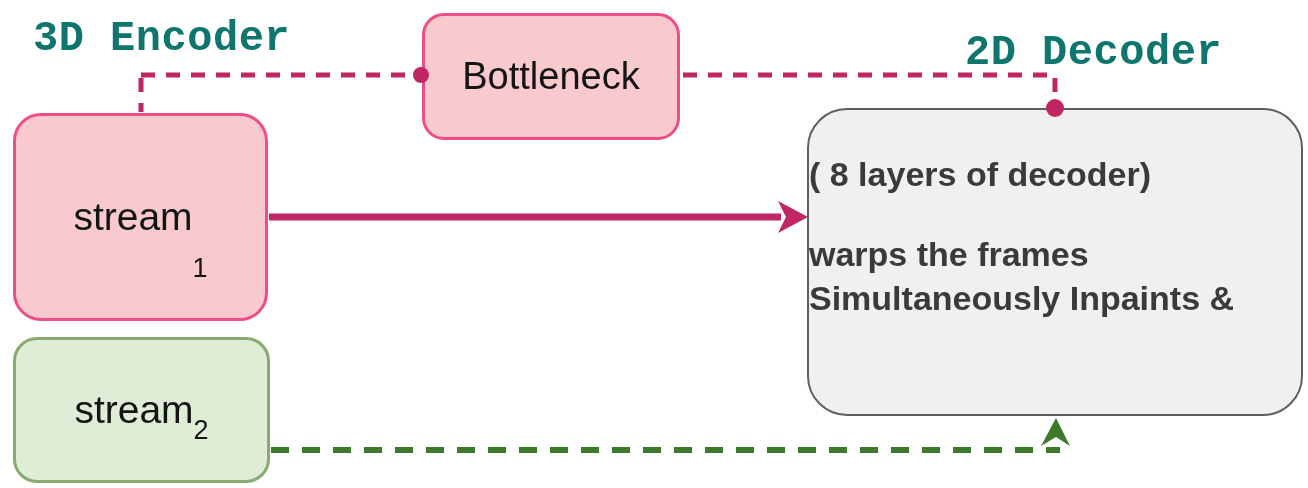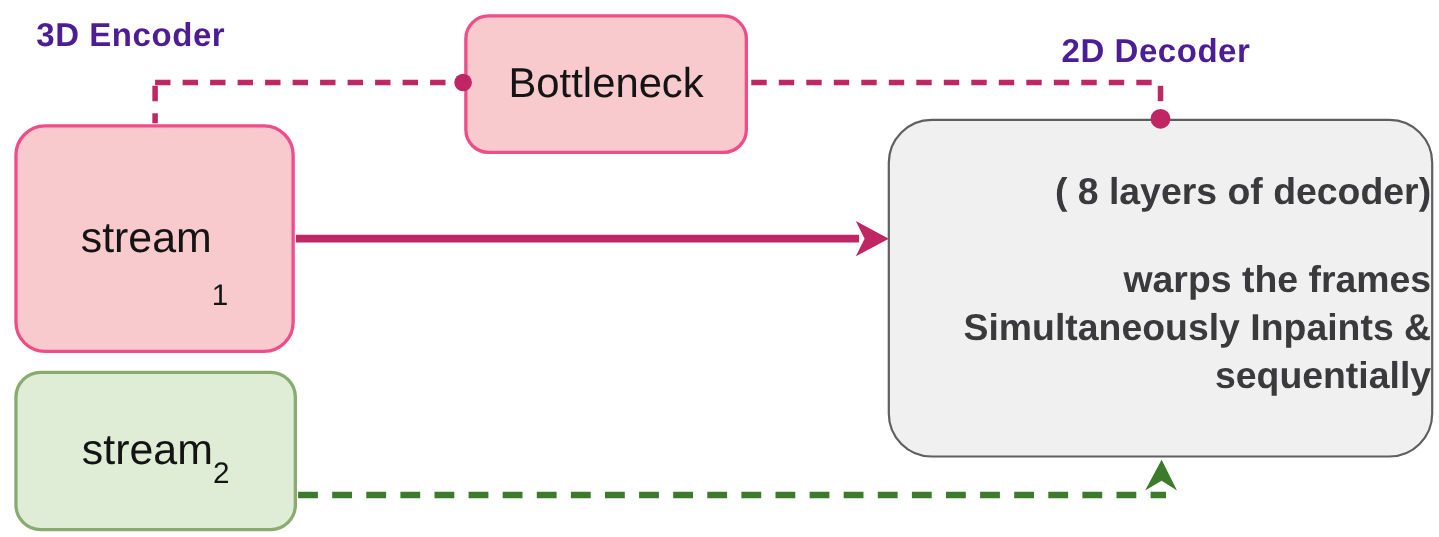--- a/index.html
+++ b/index.html
@@ -5,23 +5,24 @@
   html,body{margin:0;padding:0;background:#ffffff;}
   .canvas{
     position:relative;
     width:1308px;height:488px;
     background:#ffffff;
     font-family:"Liberation Sans", sans-serif;
     overflow:hidden;
   }
   .title{
     position:absolute;
-    font-size:30px;font-weight:bold;line-height:1;
-    color:#4c1d95;letter-spacing:0.5px;
+    font-size:42px;font-weight:bold;line-height:1;
+    color:#0f766e;letter-spacing:0.5px;
     white-space:nowrap;
+    font-family:Liberation Mono, monospace;
   }
   #encoder-title{left:33px;top:18px;}
   #decoder-title{left:965px;top:32px;}
 
   .node{
     position:absolute;box-sizing:border-box;
     display:flex;align-items:center;justify-content:center;
     white-space:nowrap;
   }
   .pink-node{
@@ -45,21 +46,21 @@
     color:#141414;
   }
   .stream-sub{font-size:27px;align-self:flex-end;margin-bottom:34px;}
   #decoder-box{
     left:807px;top:108px;width:496px;height:308px;
     border-radius:40px;
     background:var(--gray-fill,#f0f0f1);
     border:2px solid var(--gray-border,#5f5f61);
     display:block;
     padding-top:42px;
-    text-align:right;
+    text-align:left;
     color:var(--gray-text,#3a3a3c);
     font-size:34px;font-weight:bold;line-height:44px;
   }
   .decoder-spacer{height:36px;}
   .overlay{
     position:absolute;left:0;top:0;width:1308px;height:488px;
     pointer-events:none;z-index:10;
   }
   .dash-pink{stroke:var(--crimson,#c02663);stroke-width:5;stroke-dasharray:14 11;fill:none;}
   .solid-pink{stroke:var(--crimson,#c02663);stroke-width:7;fill:none;}
@@ -87,21 +88,20 @@
   <div class="node" id="stream2">
     <span>stream</span>
       <span class="stream-sub">2</span>
   </div>
 
   <div class="node" id="decoder-box">
     <div>( 8 layers of decoder)</div>
     <div class="decoder-spacer"></div>
     <div>warps the frames</div>
     <div>Simultaneously Inpaints &amp;</div>
-    <div>sequentially</div>
   </div>
 
   <svg class="overlay" viewBox="0 0 1308 488">
 
     <path class="dash-pink" d="M141,75 H415"></path>
     <path class="dash-pink" d="M141,78 V112"></path>
     <circle class="fill-pink" cx="421" cy="75" r="8"></circle>
 
     <path class="dash-pink" d="M683,75 H1055"></path>
     <path class="dash-pink" d="M1055,78 V98"></path>

